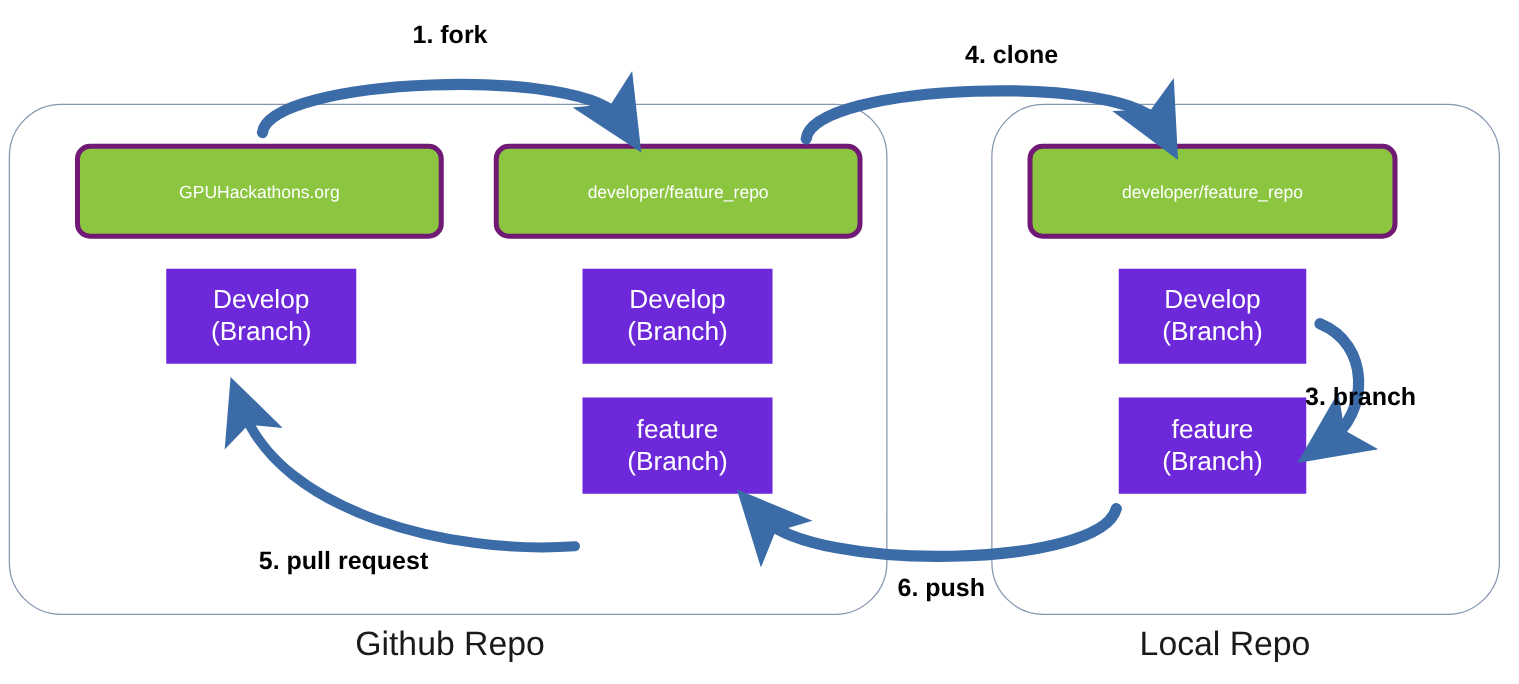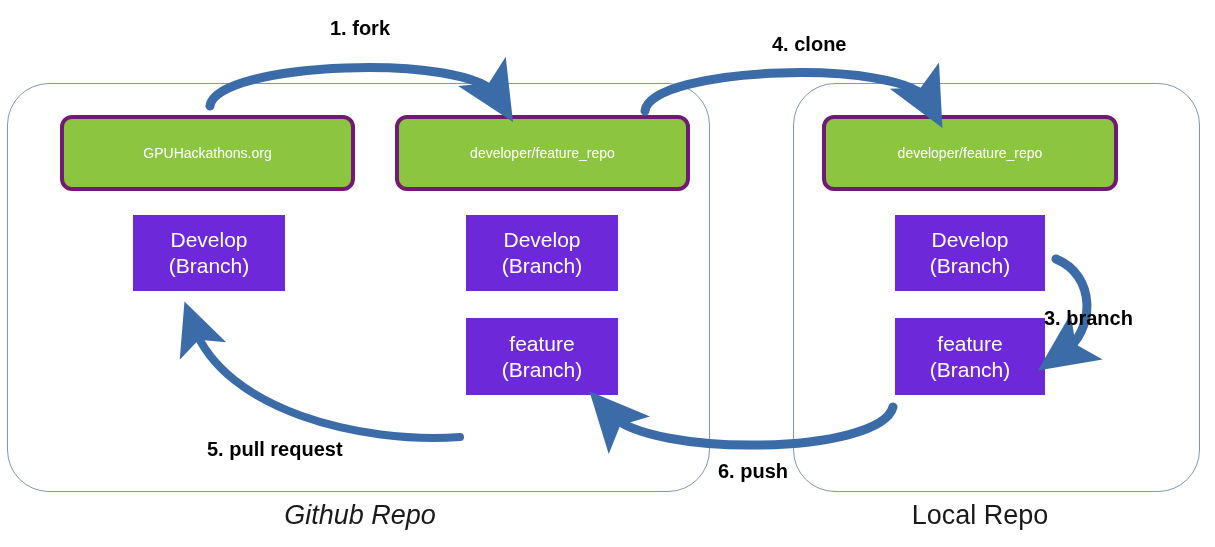--- a/index.html
+++ b/index.html
@@ -78,21 +78,21 @@
   }
 </style>
 </head>
 <body>
 
 <div id="canvas">
 
   <div class="repo-container" style="left:7px; top:83px; width:703px; height:409px;"></div>
   <div class="repo-container" style="left:793px; top:83px; width:407px; height:409px;"></div>
 
-  <div class="repo-caption" style="left:230px; top:500px; width:260px;font-style:italic;">Github Repo</div>
+  <div class="repo-caption" style="left:230px; top:500px; width:260px;">Github Repo</div>
   <div class="repo-caption" style="left:850px; top:500px; width:260px;">Local Repo</div>
 
   <div class="node-green" style="left:60px; top:115px; width:295px; height:76px;">GPUHackathons.org</div>
   <div class="node-green" style="left:395px; top:115px; width:295px; height:76px;">developer/feature_repo</div>
   <div class="node-green" style="left:822px; top:115px; width:296px; height:76px;">developer/feature_repo</div>
 
   <div class="node-blue" style="left:133px; top:215px; width:152px; height:76px;">
     <span>Develop</span>
     <span>(Branch)</span>
   </div>

